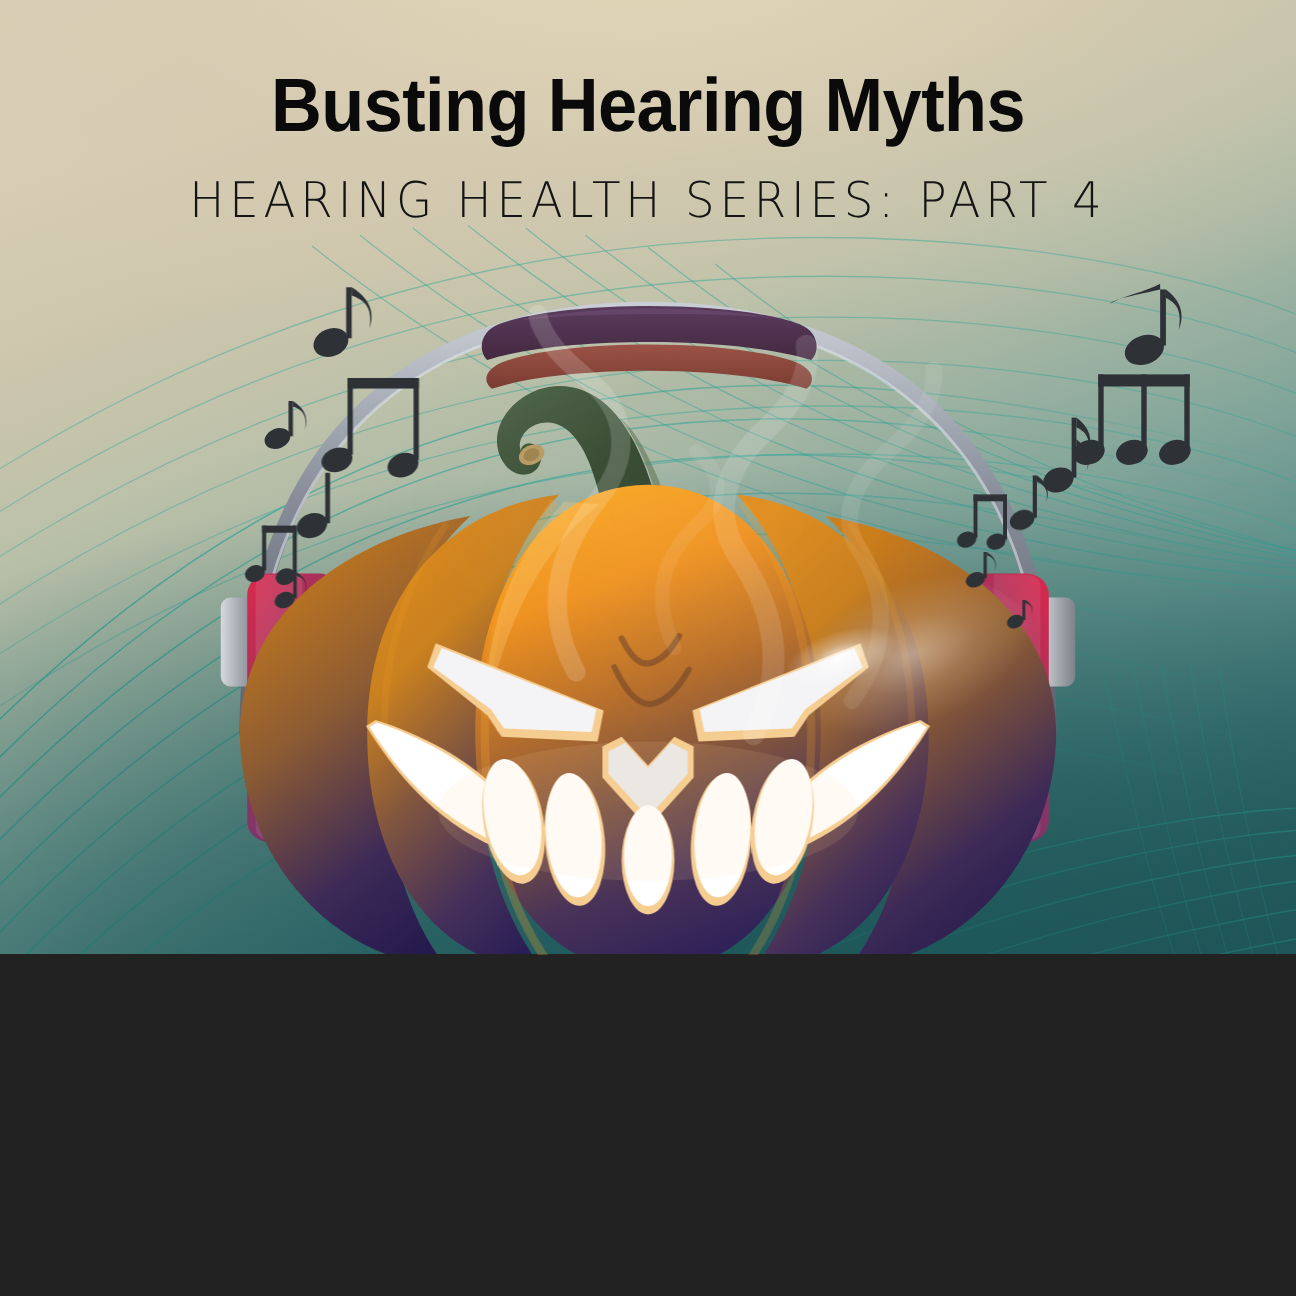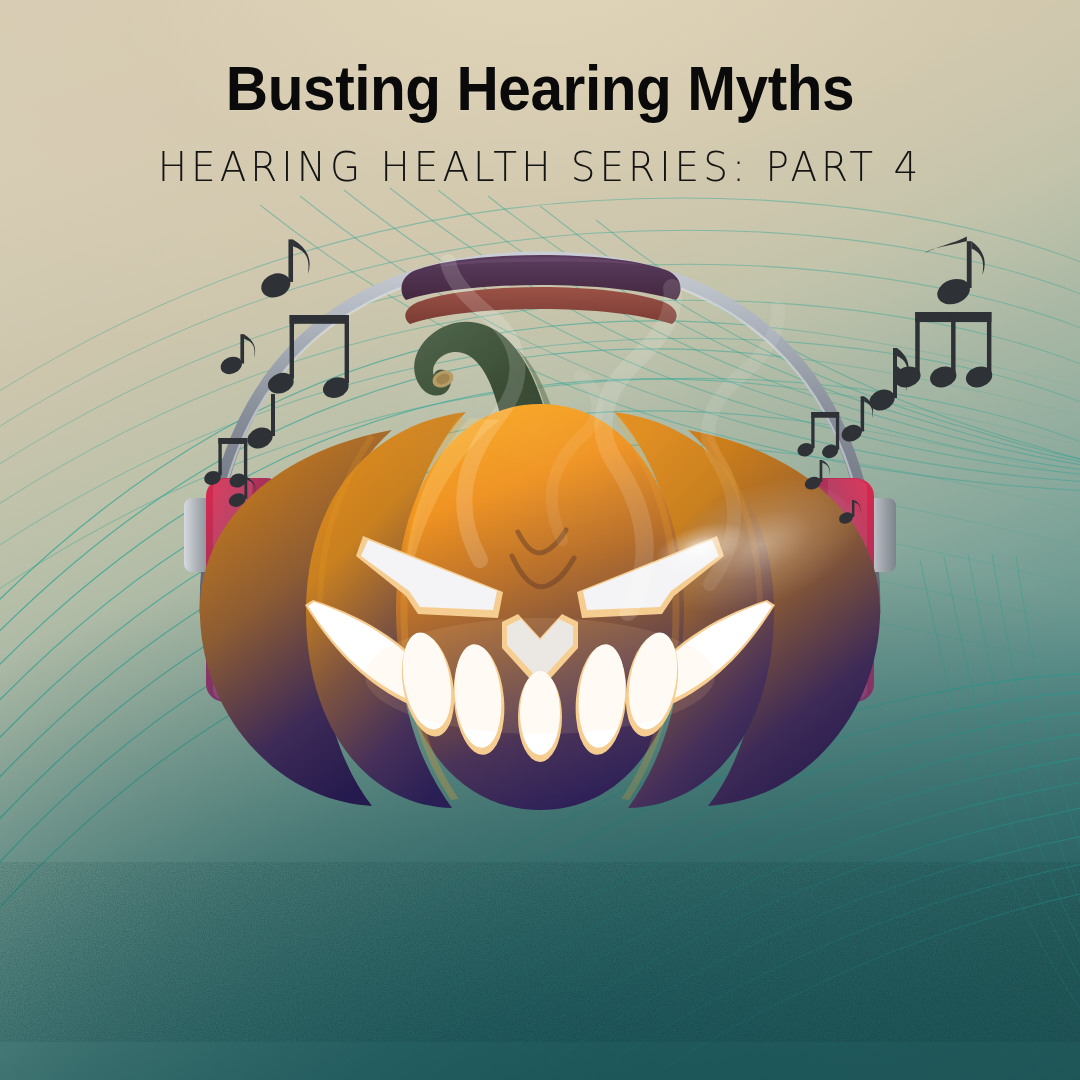--- a/index.html
+++ b/index.html
@@ -1,17 +1,17 @@
 <!DOCTYPE html>
 <html><head>
 <meta charset="utf-8">
 <style>
   html,body{margin:0;padding:0;background:#222;}
   #stage{
-    position:relative;width:1080px;height:1080px;overflow:hidden;
+    position:relative;width:1080px;height:795px;overflow:hidden;
     font-family:"Liberation Sans",sans-serif;
   }
   
   .bg-base{position:absolute;inset:0;
     background:linear-gradient(160deg,
       #d9cfb7 0%, #d6ccb4 14%, #cdc6ad 26%,
       #bcc1a9 38%, #a3b5a3 50%, #85a79b 60%,
       #61928c 71%, #3e7575 82%, #2a6060 91%, #1f5456 100%);
   }
   .bg-warm{position:absolute;inset:0;

